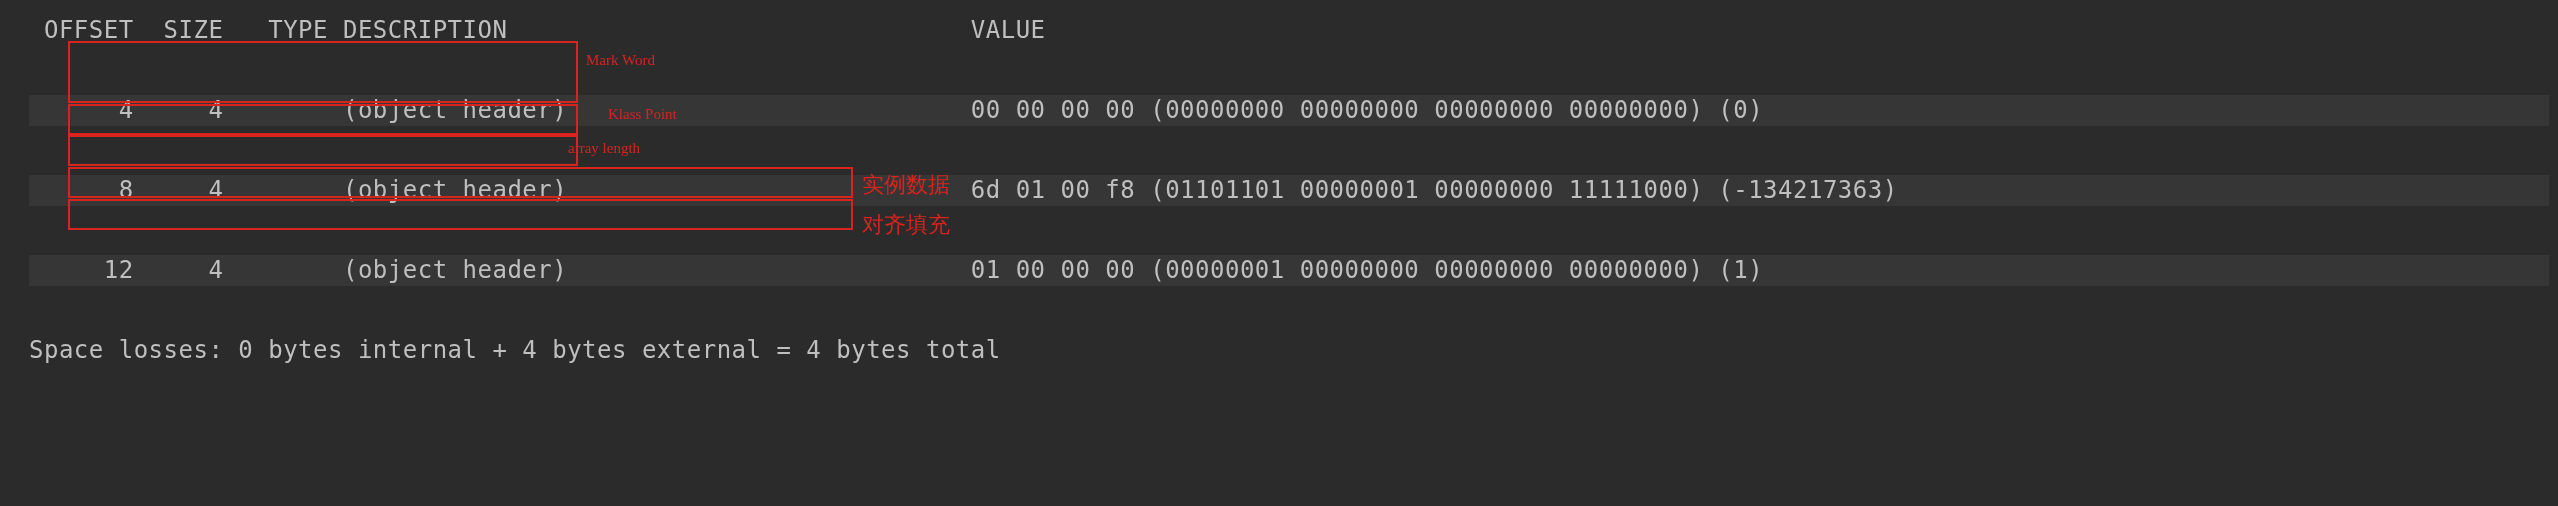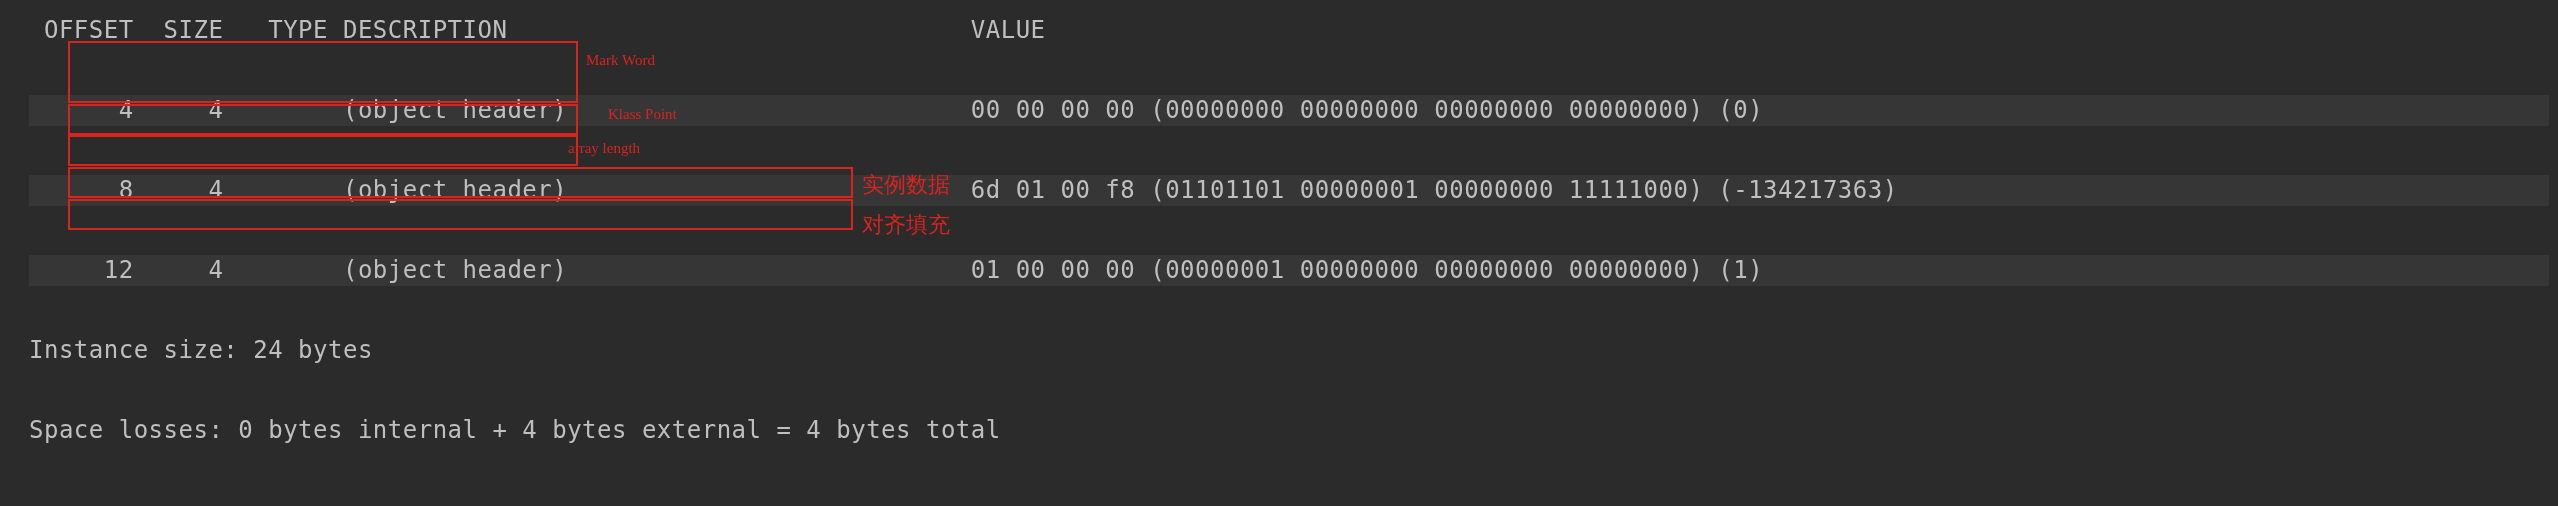--- a/index.html
+++ b/index.html
@@ -59,21 +59,20 @@
 </style>
 </head>
 <body>
 
 <div class="wrap">
 
 <pre><span class="row hdr-row"><span> OFFSET  SIZE   TYPE DESCRIPTION                               VALUE</span></span>
 <span class="row"><span>      4     4        (object header)                           </span><span>00 00 00 00 (00000000 00000000 00000000 00000000) (0)</span></span>
 <span class="row"><span>      8     4        (object header)                           </span><span>6d 01 00 f8 (01101101 00000001 00000000 11111000) (-134217363)</span></span>
 <span class="row"><span>     12     4        (object header)                           </span><span>01 00 00 00 (00000001 00000000 00000000 00000000) (1)</span></span>
-<span class="row summary">Instance size: 24 bytes</span>
 <span class="row summary">Space losses: 0 bytes internal + 4 bytes external = 4 bytes total</span>
 </pre>
 
   <div class="anno" style="left:68px; top:41px; width:510px; height:62px;"></div>
   <span class="label" style="left:586px; top:52px;">Mark Word</span>
 
   <div class="anno" style="left:68px; top:104px; width:510px; height:31px;"></div>
   <span class="label" style="left:608px; top:106px;text-align:right;">Klass Point</span>
 
   <div class="anno" style="left:68px; top:135px; width:510px; height:31px;"></div>

